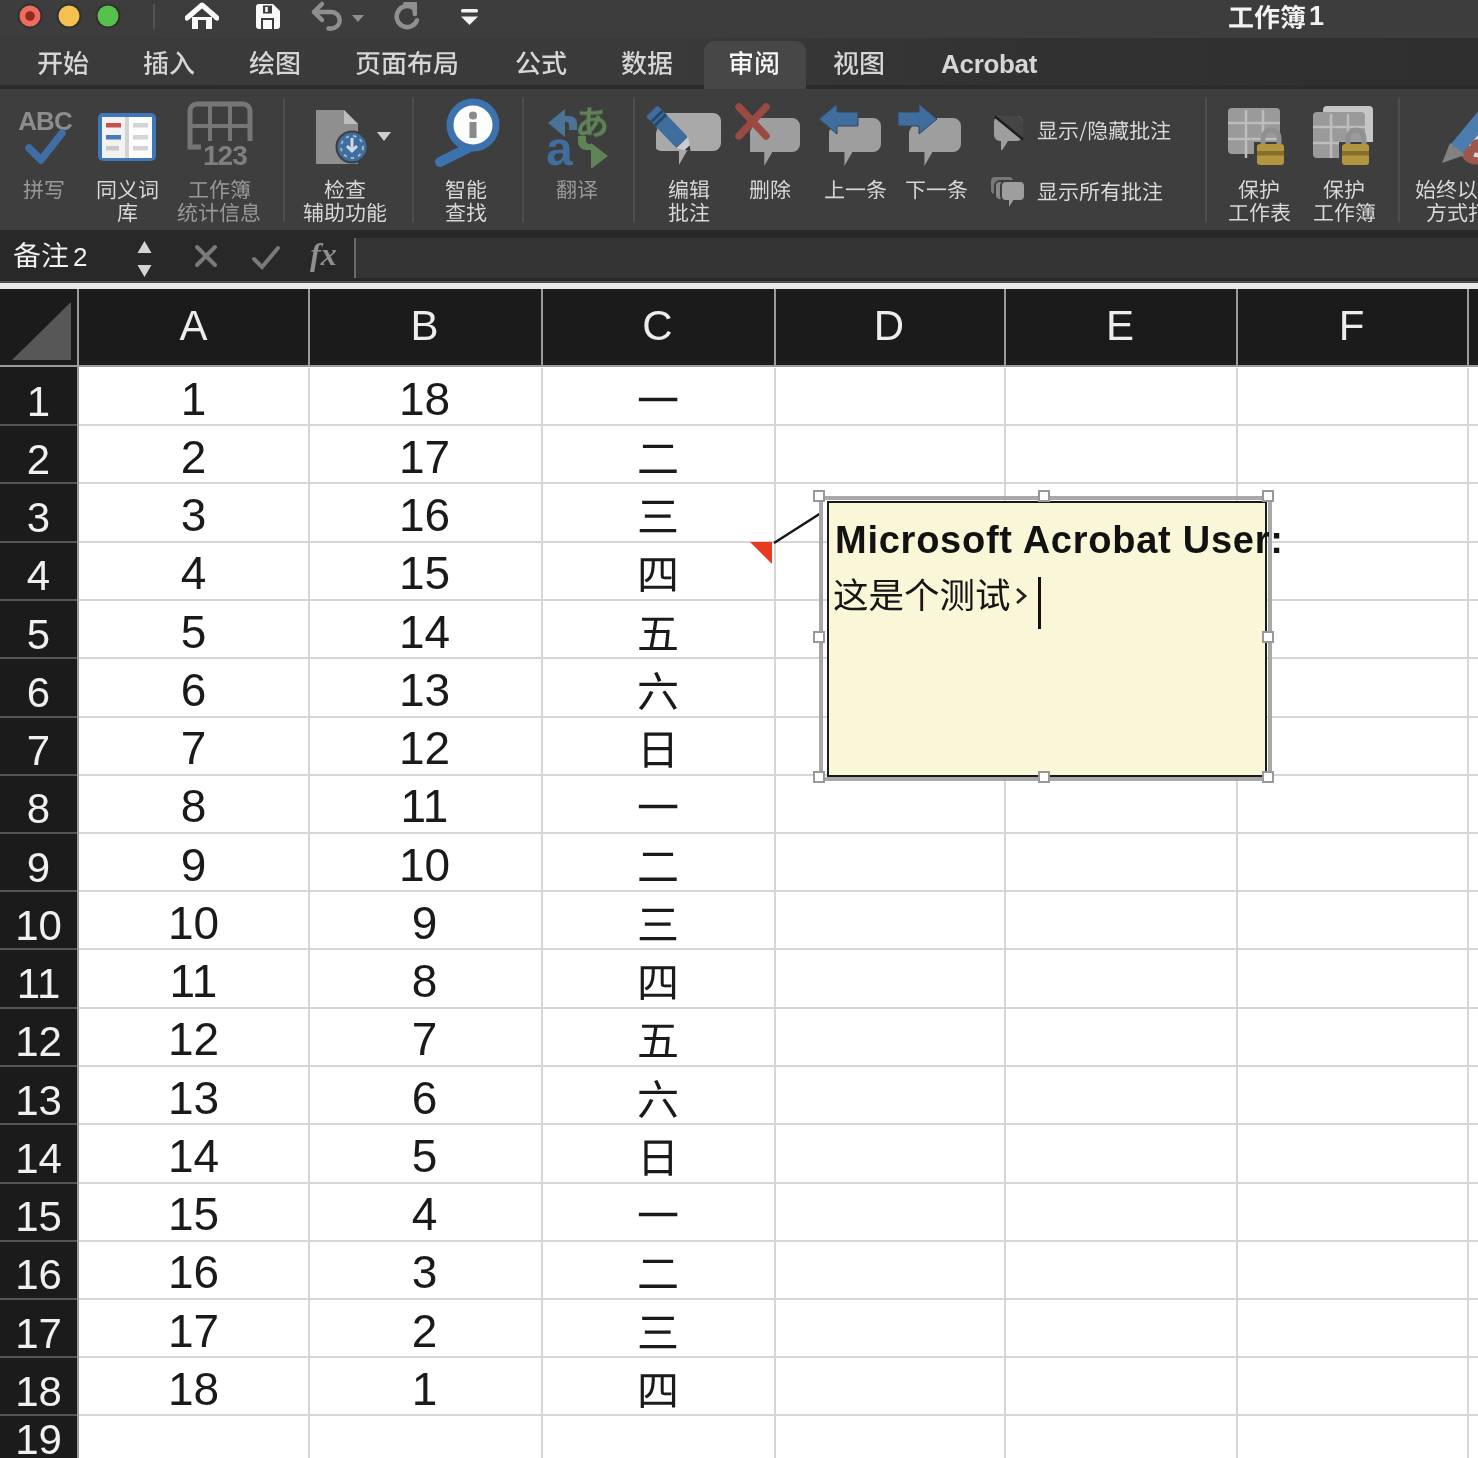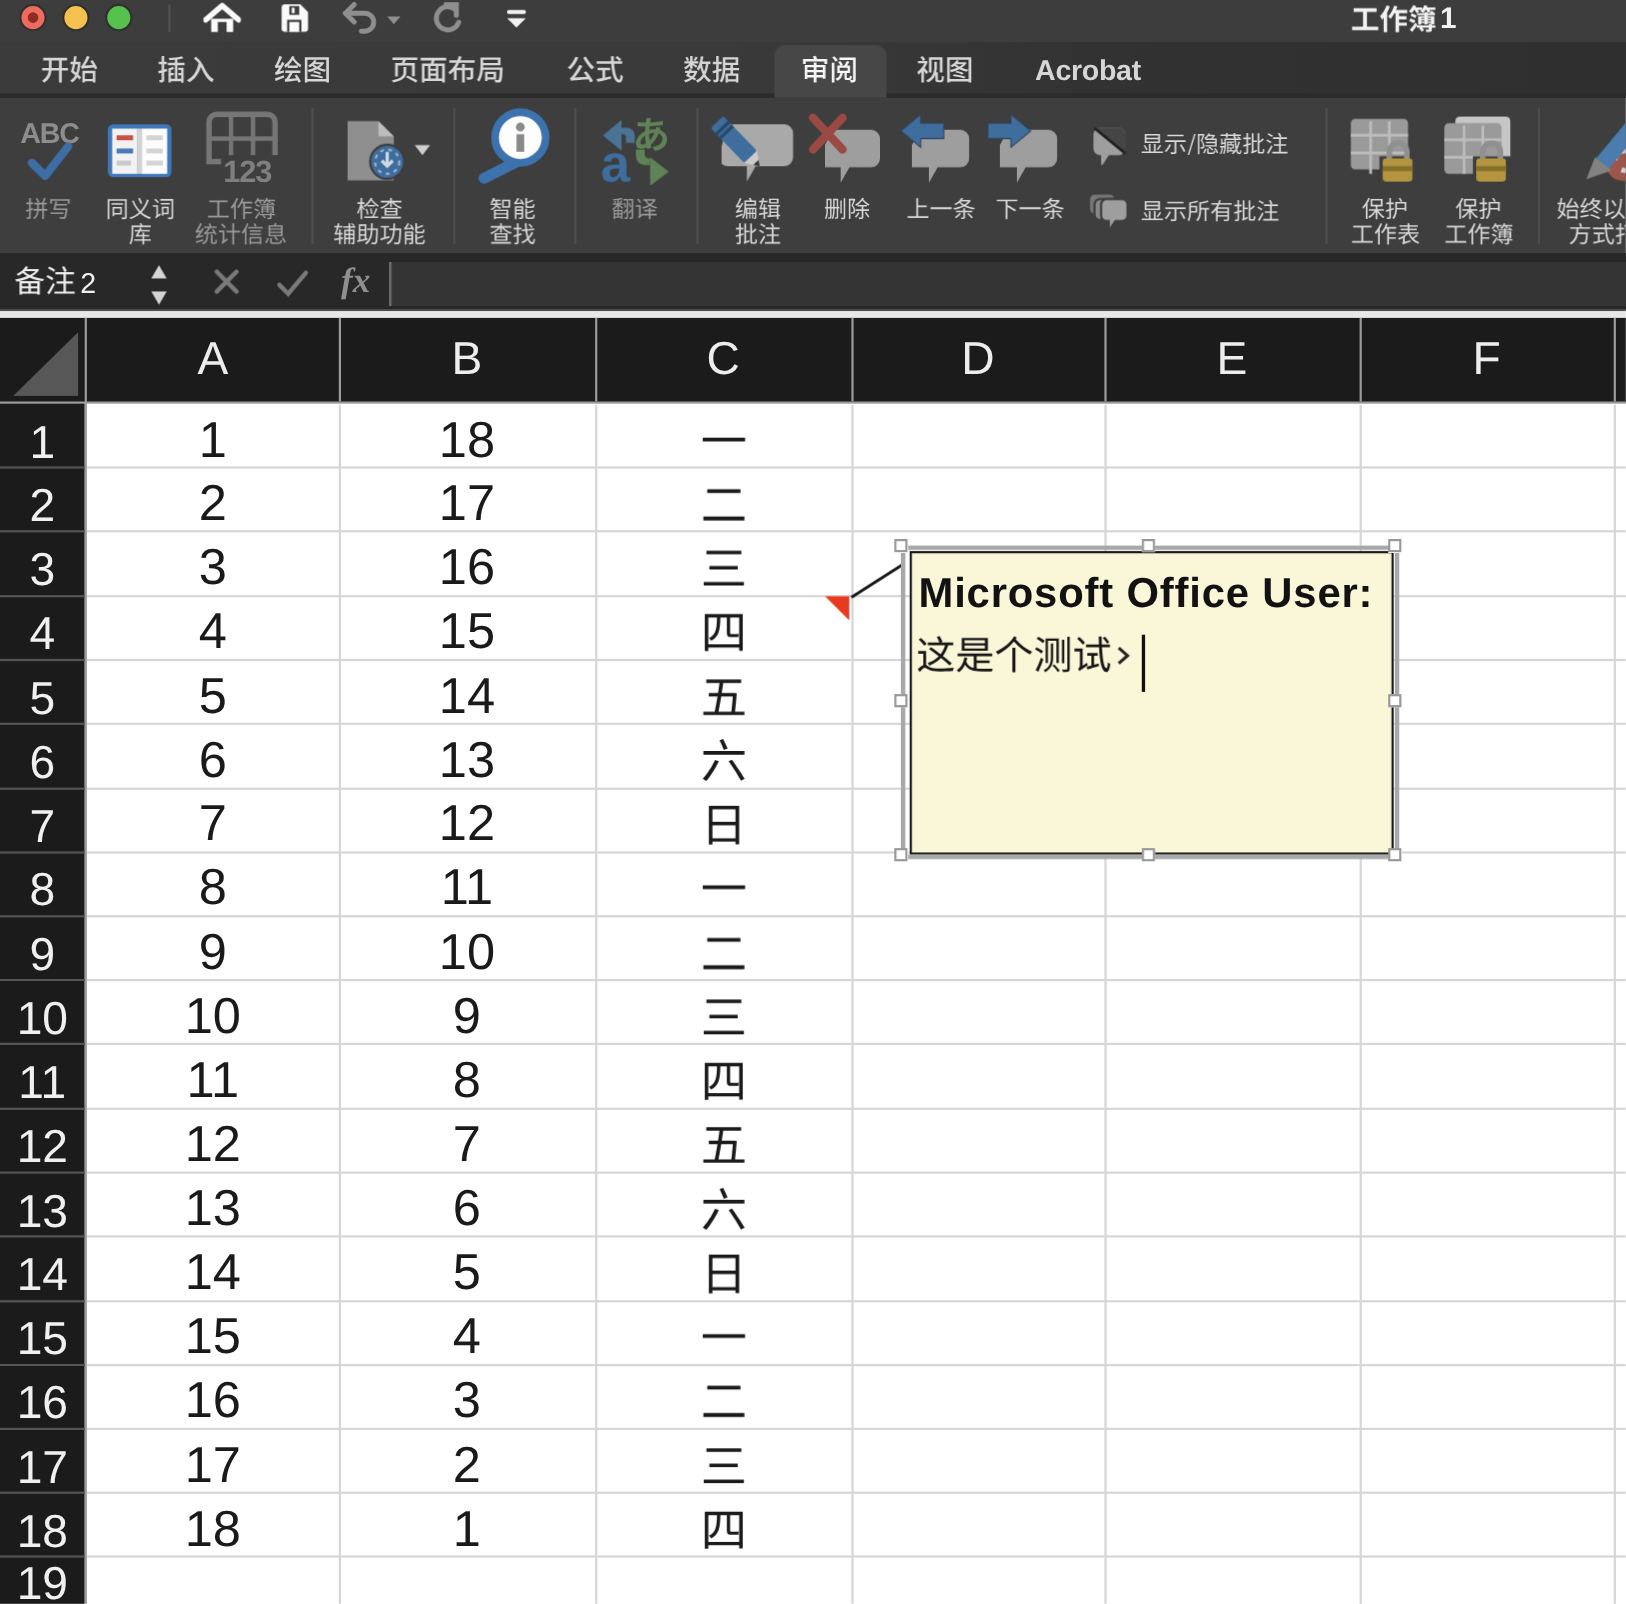--- a/index.html
+++ b/index.html
@@ -627,21 +627,21 @@
 <div style="position:absolute;left:827px;top:501px;width:440px;height:276px;background:#faf6d8;border:2px solid #1a1a1a"></div>
 <div style="position:absolute;left:819px;top:496px;width:453px;height:285px;border:4px solid #a8a8a8"></div>
 <div style="position:absolute;left:813px;top:490px;width:12px;height:12px;background:#fff;border:2px solid #999"></div>
 <div style="position:absolute;left:1037.5px;top:490px;width:12px;height:12px;background:#fff;border:2px solid #999"></div>
 <div style="position:absolute;left:1262px;top:490px;width:12px;height:12px;background:#fff;border:2px solid #999"></div>
 <div style="position:absolute;left:813px;top:630.5px;width:12px;height:12px;background:#fff;border:2px solid #999"></div>
 <div style="position:absolute;left:1262px;top:630.5px;width:12px;height:12px;background:#fff;border:2px solid #999"></div>
 <div style="position:absolute;left:813px;top:771px;width:12px;height:12px;background:#fff;border:2px solid #999"></div>
 <div style="position:absolute;left:1037.5px;top:771px;width:12px;height:12px;background:#fff;border:2px solid #999"></div>
 <div style="position:absolute;left:1262px;top:771px;width:12px;height:12px;background:#fff;border:2px solid #999"></div>
-<div style="position:absolute;left:835px;top:520px;font:bold 38px/40px 'Liberation Sans',sans-serif;color:#121212;letter-spacing:0.75px">Microsoft Office User:</div>
+<div style="position:absolute;left:835px;top:520px;font:bold 38px/40px 'Liberation Sans',sans-serif;color:#121212;letter-spacing:0.75px">Microsoft Acrobat User:</div>
 <svg style="position:absolute;left:833.0px;top:577.0px;" width="177.5" height="35.5" viewBox="0 0 5000 1000" fill="#161616">
     <use href="#gr8fd9" x="0"></use>
     <use href="#gr662f" x="1000"></use>
     <use href="#gr4e2a" x="2000"></use>
     <use href="#gr6d4b" x="3000"></use>
     <use href="#gr8bd5" x="4000"></use>
   </svg>
 <svg style="position:absolute;left:1013.5px;top:587px" width="14" height="18">
     <polyline points="3,2 11,9 3,16" fill="none" stroke="#222" stroke-width="2.8"></polyline>
   </svg>

